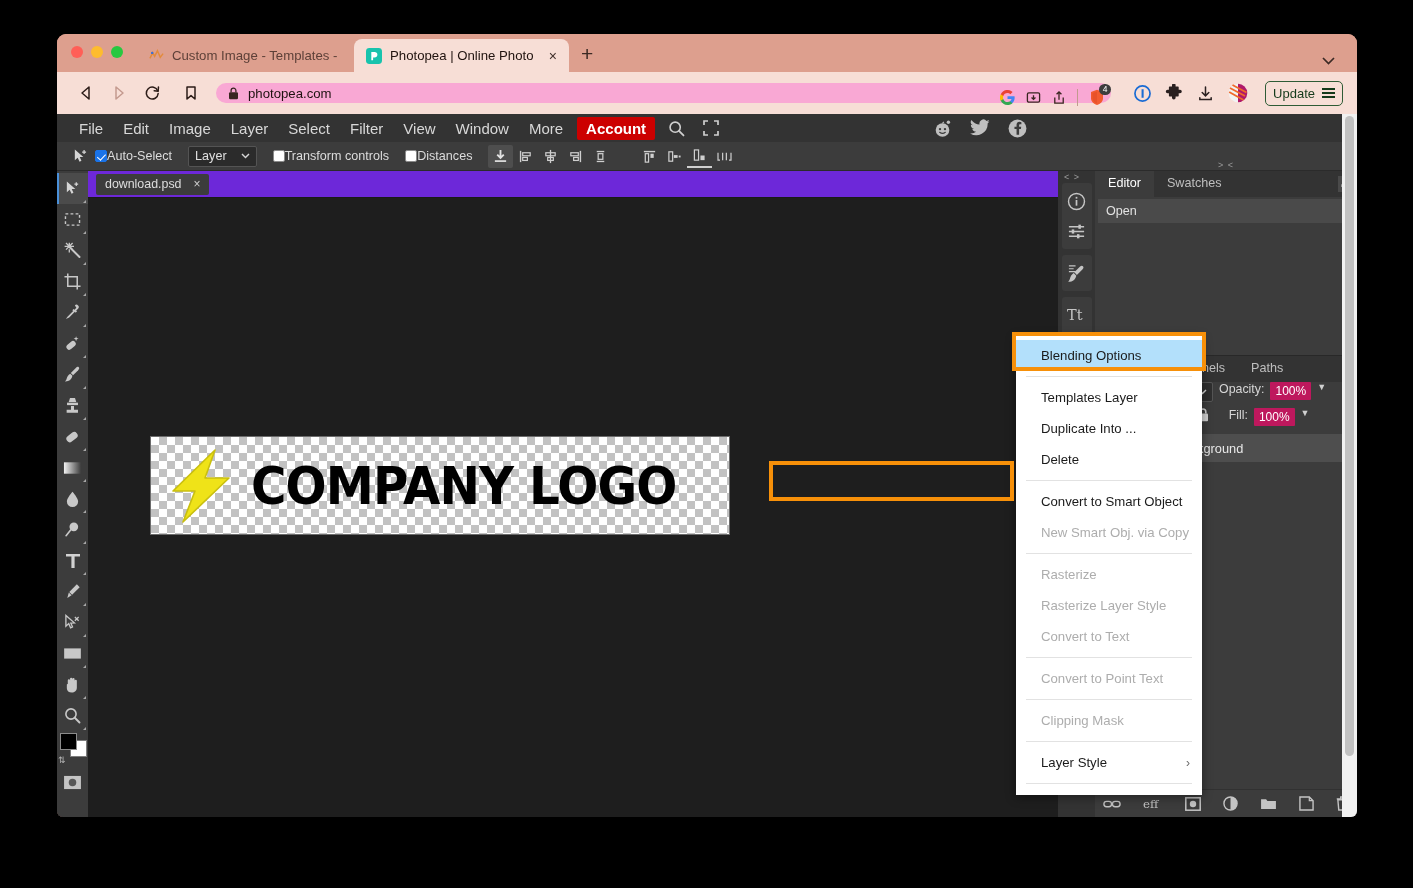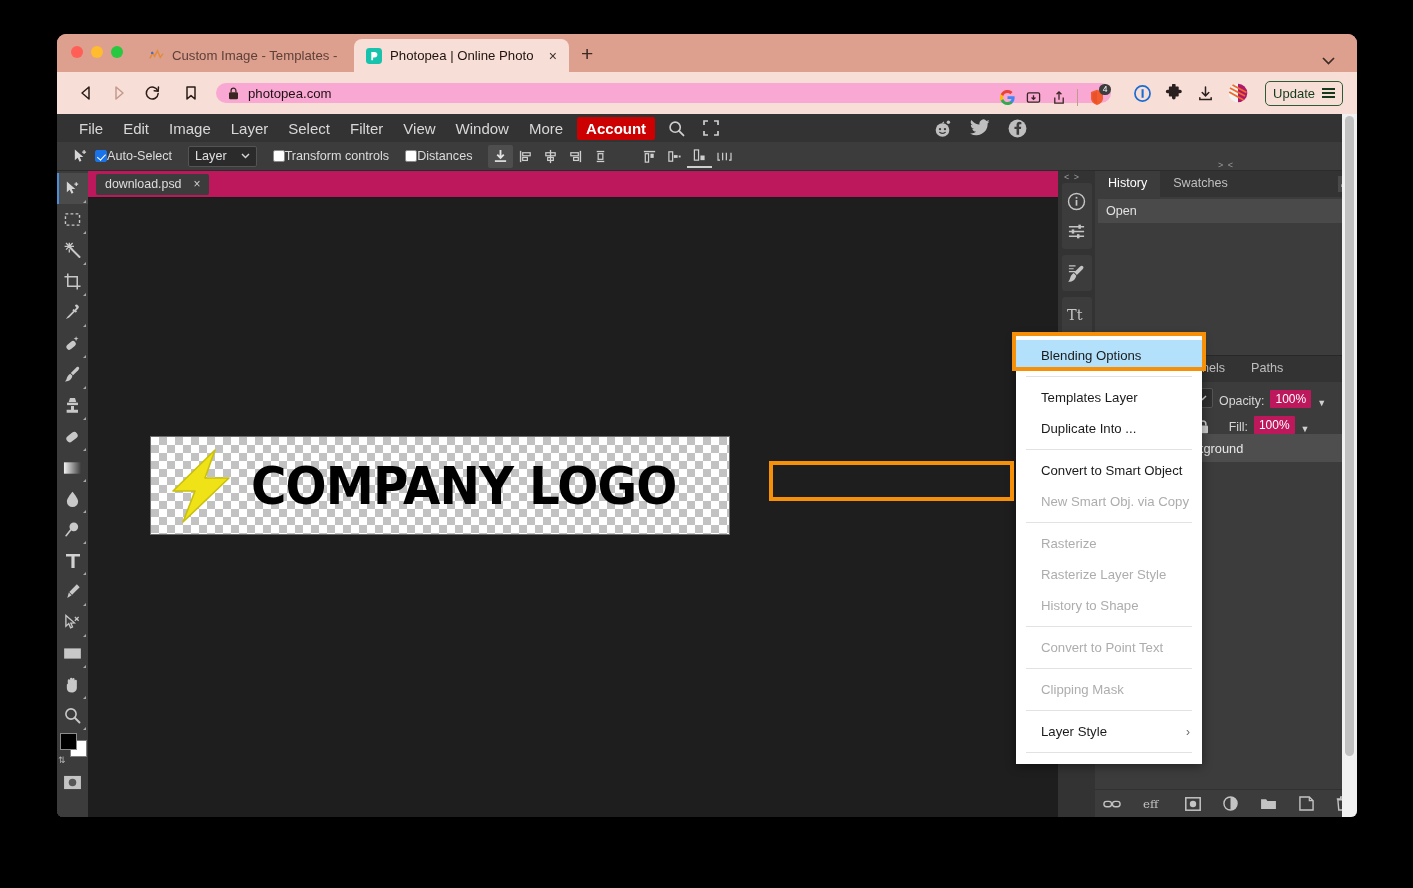--- a/index.html
+++ b/index.html
@@ -236,21 +236,21 @@
 
   
   #canvas-area {
     flex: 1;
     background: #1e1e1e;
     position: relative;
     overflow: hidden;
   }
   #doc-tabs {
     height: 27px;
-    background: #be185d;
+    background: #6d28d9;
     display: flex; align-items: center;
     padding-left: 8px;
     border-bottom: 1px solid #1a1a1a;
   }
   .doc-tab {
     height: 21px;
     background: #3c3c3c;
     border-radius: 2px;
     display: flex; align-items: center;
     gap: 12px;
@@ -343,21 +343,21 @@
     margin: 2px 3px 0 3px;
     display: flex; align-items: center;
     padding-left: 8px;
     font-size: 12.6px;
     color: #e2e2e2;
   }
 
   #layers-panel { flex: 1; background: #3c3c3c; display: flex; flex-direction: column; }
   .layers-row {
     height: 26px;
-    display: flex; align-items: flex-end;
+    display: flex; align-items: flex-start;
     padding: 0 6px;
     gap: 6px;
     font-size: 12.4px;
     color: #d6d6d6;
   }
   .blend-select {
     background: #2f2f2f;
     border: 1px solid #555;
     color: #e5e5e5;
     height: 20px;
@@ -963,21 +963,21 @@
                 </svg>
             </div>
           </div>
         </div>
 
         <div id="panel-col">
 
           <div id="history-panel">
             <div class="panel-tabbar">
               <div class="collapse-ctrl">&gt; &lt;</div>
-              <div class="panel-tab active">History</div>
+              <div class="panel-tab active">Editor</div>
               <div class="panel-tab">Swatches</div>
               <div class="panel-menu-btn">▬</div>
             </div>
             <div class="history-item">Open</div>
           </div>
 
           <div id="layers-panel">
             <div class="panel-tabbar">
               <div class="panel-tab active">Layers</div>
               <div class="panel-tab">Channels</div>
@@ -1106,36 +1106,39 @@
         <div class="ctx-item highlight">
           <span>Blending Options</span>
         </div>
         <div class="ctx-sep"></div>
         <div class="ctx-item">
           <span>Templates Layer</span>
         </div>
         <div class="ctx-item">
           <span>Duplicate Into ...</span>
         </div>
+        <div class="ctx-item">
+          <span>Delete</span>
+        </div>
         <div class="ctx-sep"></div>
         <div class="ctx-item">
           <span>Convert to Smart Object</span>
         </div>
         <div class="ctx-item disabled">
           <span>New Smart Obj. via Copy</span>
         </div>
         <div class="ctx-sep"></div>
         <div class="ctx-item disabled">
           <span>Rasterize</span>
         </div>
         <div class="ctx-item disabled">
           <span>Rasterize Layer Style</span>
         </div>
         <div class="ctx-item disabled">
-          <span>History to Shape</span>
+          <span>Convert to Text</span>
         </div>
         <div class="ctx-sep"></div>
         <div class="ctx-item disabled">
           <span>Convert to Point Text</span>
         </div>
         <div class="ctx-sep"></div>
         <div class="ctx-item disabled">
           <span>Clipping Mask</span>
         </div>
         <div class="ctx-sep"></div>

